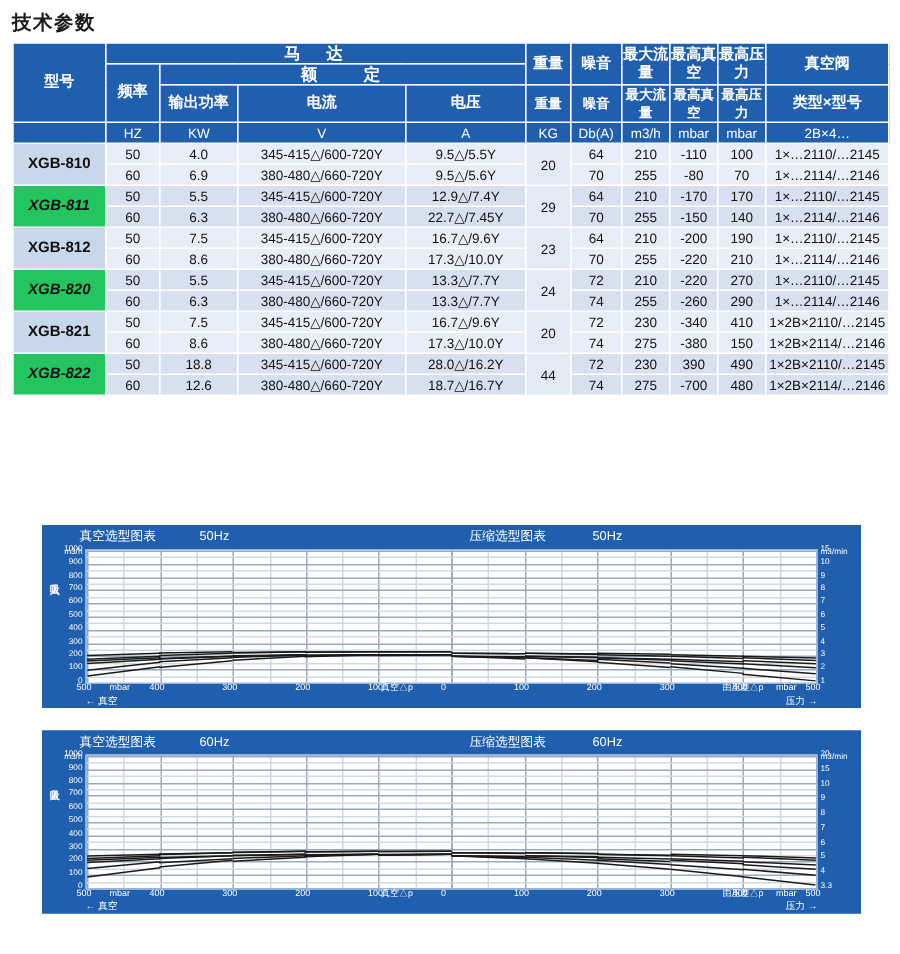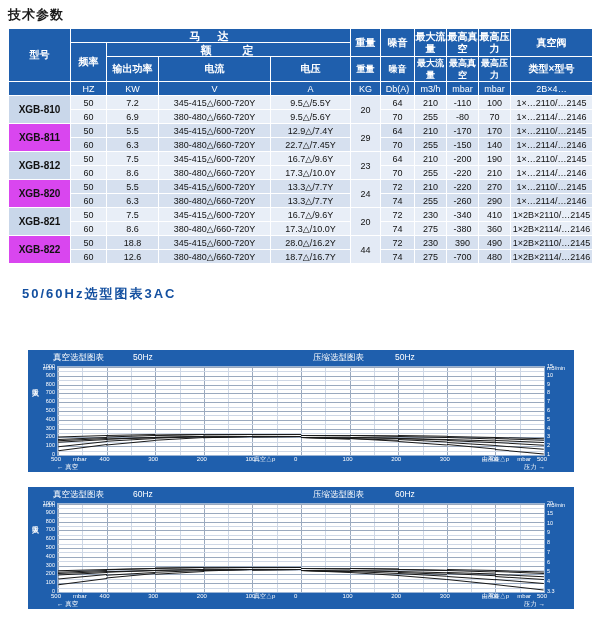--- a/index.html
+++ b/index.html
@@ -48,21 +48,21 @@
     background:#e8eef7;
     color:#111;
     border:1px solid #ffffff;
   }
   tbody tr.alt td{background:#d6e0ef;}
   td.model{
     background:#c9d7ea;
     font-weight:bold;
     font-size:10px;
   }
-  tbody tr.alt td.model{background:#d946ef;}
+  tbody tr.alt td.model{background:#22c55e;font-style:italic;}
   td.span-cell{background:#e3eaf5;}
   tbody tr.alt td.span-cell{background:#e3eaf5;}
   .nowrap{white-space:nowrap;}
 
   
   .hz-title{
     position:absolute;left:22px;top:285px;
     color:#1450a0;font-weight:bold;font-size:13px;letter-spacing:2px;
   }
   .para{
@@ -197,21 +197,21 @@
           <th class="unit">m3/h</th>
           <th class="unit">mbar</th>
           <th class="unit">mbar</th>
           <th class="unit">2B×4…</th>
         </tr>
       </thead>
       <tbody id="spec-body">
           <tr>
             <td class="model" rowspan="2">XGB-810</td>
             <td>50</td>
-            <td>7.2</td>
+            <td>4.0</td>
             <td class="nowrap">345-415△/600-720Y</td>
             <td class="nowrap">9.5△/5.5Y</td>
             <td class="span-cell" rowspan="2">20</td>
             <td>64</td>
             <td>210</td>
             <td>-110</td>
             <td>100</td>
             <td class="nowrap">1×…2110/…2145</td>
           </tr>
           <tr>
@@ -311,21 +311,21 @@
             <td class="nowrap">1×2B×2110/…2145</td>
           </tr>
           <tr>
             <td>60</td>
             <td>8.6</td>
             <td class="nowrap">380-480△/660-720Y</td>
             <td class="nowrap">17.3△/10.0Y</td>
             <td>74</td>
             <td>275</td>
             <td>-380</td>
-            <td>360</td>
+            <td>150</td>
             <td class="nowrap">1×2B×2114/…2146</td>
           </tr>
           <tr class="alt">
             <td class="model" rowspan="2">XGB-822</td>
             <td>50</td>
             <td>18.8</td>
             <td class="nowrap">345-415△/600-720Y</td>
             <td class="nowrap">28.0△/16.2Y</td>
             <td class="span-cell" rowspan="2">44</td>
             <td>72</td>
@@ -342,21 +342,20 @@
             <td>74</td>
             <td>275</td>
             <td>-700</td>
             <td>480</td>
             <td class="nowrap">1×2B×2114/…2146</td>
           </tr>
         </tbody>
     </table>
   </div>
 
-  <div class="hz-title">50/60Hz选型图表3AC</div>
 
   <div class="chart-block b50">
     <div class="cb-head">
       <span class="lbl left">真空选型图表</span>
       <span class="lbl lefthz">50Hz</span>
       <span class="lbl right">压缩选型图表</span>
       <span class="lbl righthz">50Hz</span>
     </div>
     <div class="axis-left">
       <span class="axis-unit" style="right:2px;top:-1px;">m3/h</span>

